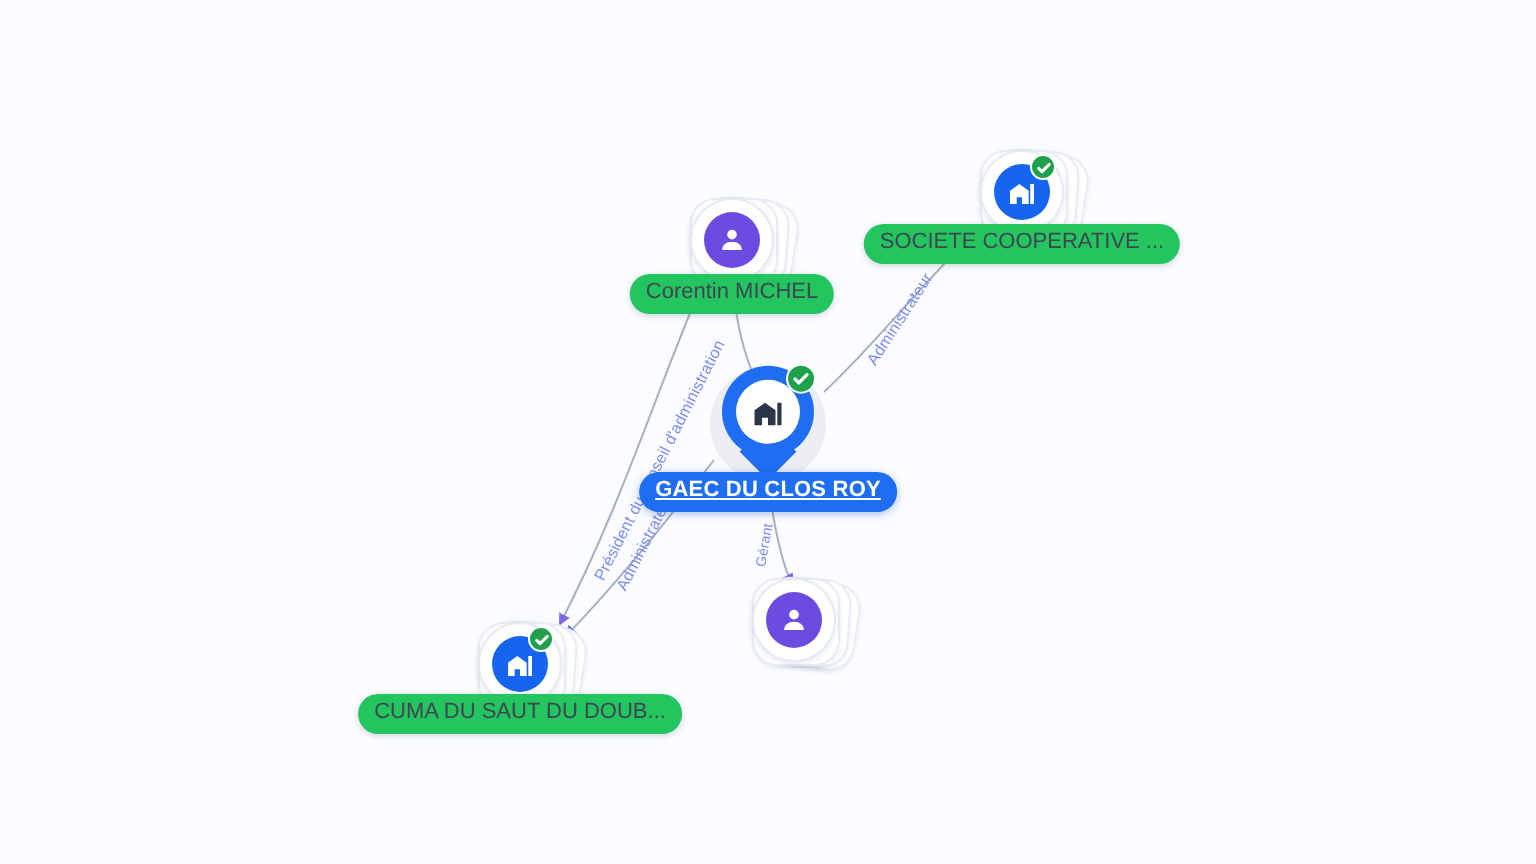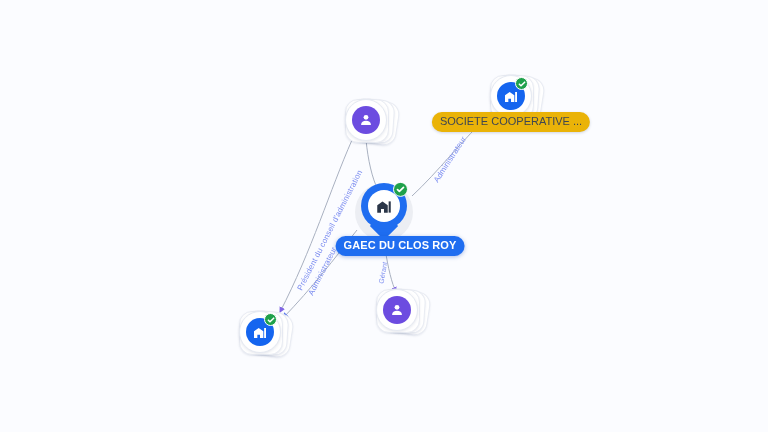--- a/index.html
+++ b/index.html
@@ -93,21 +93,21 @@
 
   
   .label {
     position: absolute;
     transform: translateX(-50%);
     white-space: nowrap;
     font-size: 11px;
     line-height: 1;
     padding: 4px 8px 5px;
     border-radius: 11px;
-    background: #eab308;
+    background: #22c55e;
     color: #3f4652;
     box-shadow: 0 1px 3px rgba(40,60,110,.20);
   }
   .label.primary {
     background: #1f6df0;
     color: #ffffff;
     font-weight: bold;
     letter-spacing: .1px;
     box-shadow: 0 1px 4px rgba(20,70,180,.35);
   }
@@ -209,20 +209,21 @@
     </div>
     <div class="disc">
       <span class="glyph person">
         <svg width="16" height="16" viewBox="0 0 24 24" fill="#ffffff">
           <circle cx="12" cy="8" r="3.6"></circle>
           <path d="M4.6 19.5c0-4 3.3-6.2 7.4-6.2s7.4 2.2 7.4 6.2z"></path>
         </svg>
       </span>
     </div>
   </div>
+  <div class="label" style="left:366px; top:137px;">Corentin MICHEL</div>
 
   <div class="node" style="left:511px; top:96px;">
     <div class="stack">
       <i class="s3"></i>
         <i class="s2"></i>
         <i class="s1"></i>
     </div>
     <div class="disc">
       <span class="glyph company">
         <svg width="16" height="16" viewBox="0 0 24 24" fill="#ffffff">
@@ -268,34 +269,35 @@
           <rect x="18.2" y="6" width="2.8" height="15"></rect>
         </svg>
       </span>
       <span class="badge">
         <svg width="8" height="8" viewBox="0 0 24 24" fill="none" stroke="#ffffff" stroke-width="4.5" stroke-linecap="round" stroke-linejoin="round">
           <path d="M4 12.5l5 5 11-11"></path>
         </svg>
       </span>
     </div>
   </div>
+  <div class="label" style="left:260px; top:347px;">CUMA DU SAUT DU DOUB...</div>
 
   <div id="pin-node" style="left:384px; top:212px;">
     <div class="halo"></div>
     <div class="pin">
       <div class="tip"></div>
       <div class="body"></div>
       <div class="inner">
         <svg width="18" height="18" viewBox="0 0 24 24" fill="#2b3648">
           <path d="M3 21V11l7-5 7 5v10h-5v-5h-4v5z"></path>
           <rect x="18.2" y="6" width="2.8" height="15"></rect>
         </svg>
       </div>
       <span class="badge">
         <svg width="9" height="9" viewBox="0 0 24 24" fill="none" stroke="#ffffff" stroke-width="4.5" stroke-linecap="round" stroke-linejoin="round">
           <path d="M4 12.5l5 5 11-11"></path>
         </svg>
       </span>
     </div>
   </div>
-  <div class="label primary" style="left:400px; top:236px;">GAEC DU CLOS ROY</div>
+  <div class="label primary" style="left:384px; top:236px;text-decoration:underline;">GAEC DU CLOS ROY</div>
 
 </div>
 
 </body></html>

